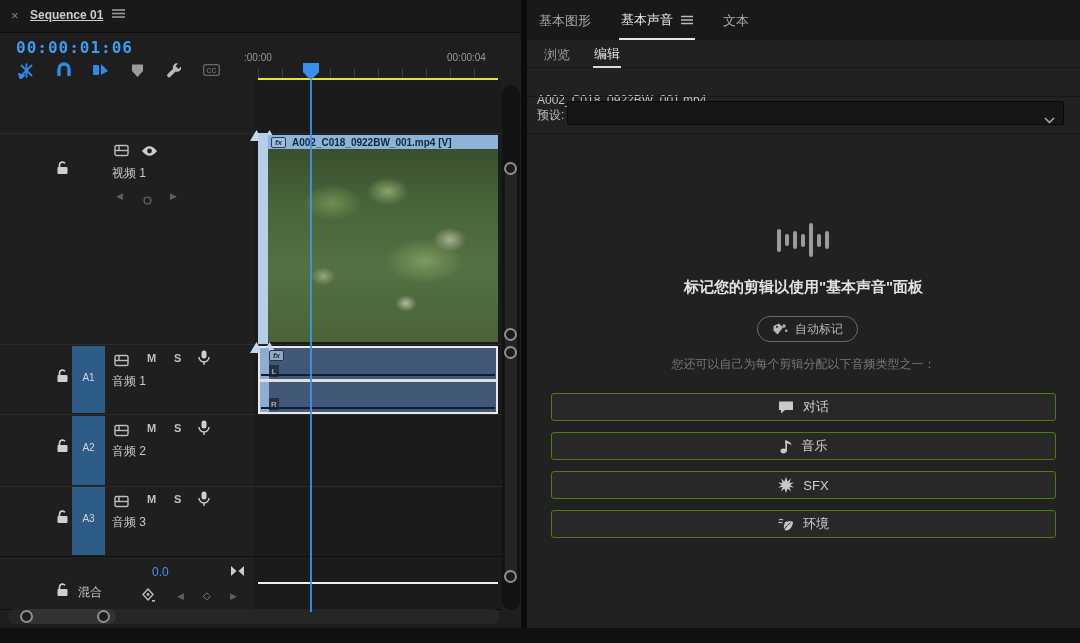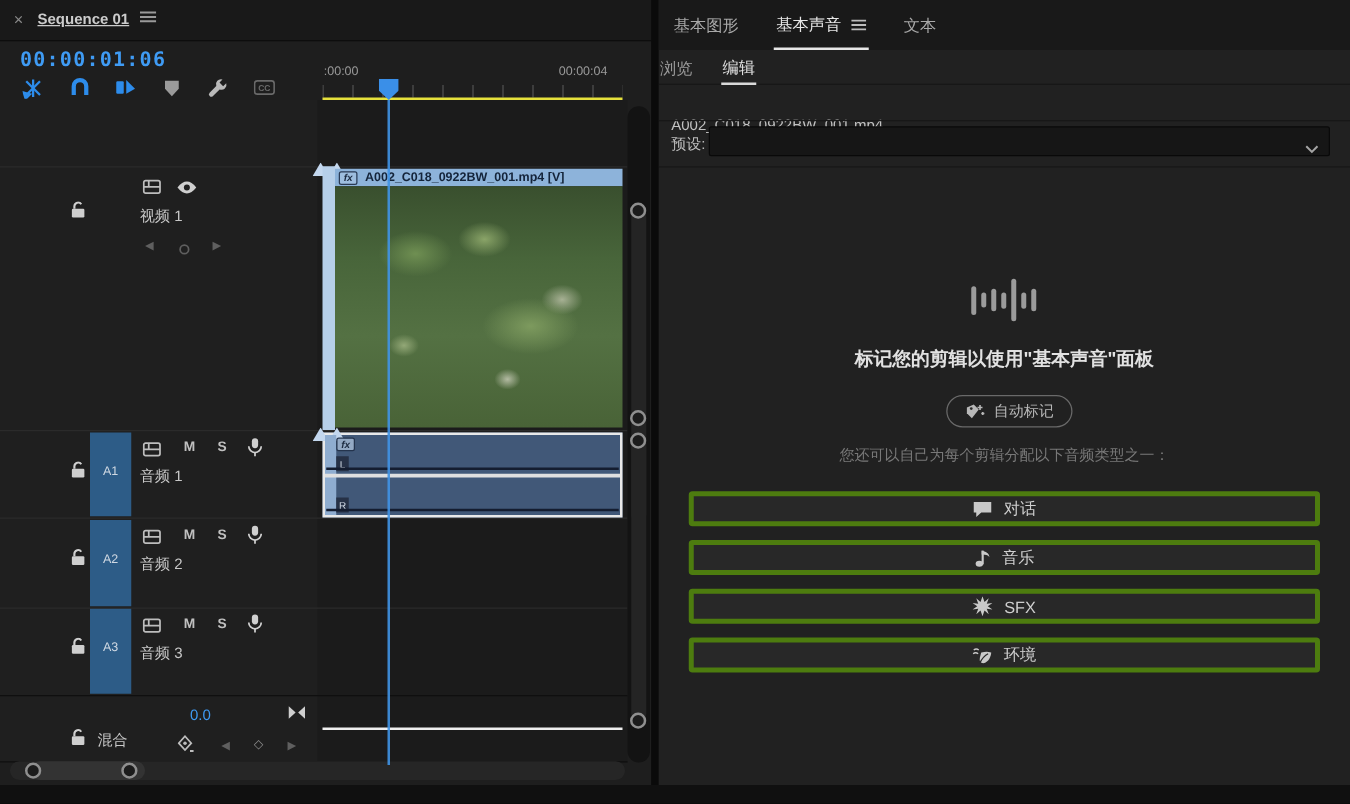--- a/index.html
+++ b/index.html
@@ -86,39 +86,39 @@
   .blue-val { color:#3f9bf4; font-size:12px; }
 
   
   #divider { left:521px; top:0; width:6px; height:643px; background:#0a0a0a; }
 
   
   #rpanel { left:527px; top:0; width:553px; height:628px; background:#212121; }
   .rp-tabbar { left:0; top:0; width:553px; height:40px; background:#191919; display:flex; align-items:center; gap:26px; padding-left:10px; }
   .rp-tab { color:#a8a8a8; font-size:13px; padding:11px 2px 9px; }
   .rp-tab.active { color:#e6e6e6; border-bottom:2px solid #e6e6e6; display:flex; gap:8px; align-items:center; }
-  .rp-subtabs { left:0; top:40px; width:553px; height:28px; display:flex; gap:22px; align-items:center; border-bottom:1px solid #171717; }
+  .rp-subtabs { left:0; top:40px; width:553px; height:28px; display:flex; gap:22px; padding-left:16px; align-items:center; border-bottom:1px solid #171717; }
   .rp-subtab { color:#9a9a9a; font-size:13px; padding:5px 1px 3px; }
   .rp-subtab.active { color:#e2e2e2; border-bottom:2px solid #d9d9d9; }
 
   .rp-filename { left:10px; top:78px; color:#c2c2c2; font-size:12px;margin-top:15px; }
   .rp-sep { left:0; width:553px; height:1px; background:#171717; }
   .preset-label { left:10px; top:107px; color:#bdbdbd; font-size:12px; }
   .preset-select { left:40px; top:101px; width:497px; height:24px; background:#161616; border:1px solid #090909; border-radius:2px; }
   .preset-chev { position:absolute; right:8px; top:8px; }
 
   .wave-icon { left:238px; top:212px; width:76px; height:56px; display:flex; align-items:center; justify-content:center; gap:4px; }
   .wave-icon i { display:block; width:4px; background:#9b9b9b; border-radius:2px; }
 
   .rp-heading { left:0; top:278px; width:553px; text-align:center; color:#e2e2e2; font-size:15px; font-weight:bold; }
   .autotag { left:230px; top:316px; height:26px; padding:0 14px; border:1.5px solid #6a6a6a; border-radius:14px;
      display:flex; align-items:center; gap:7px; color:#b8b8b8; font-size:12px; background:transparent; cursor:pointer; }
   .rp-hint { left:0; top:356px; width:553px; text-align:center; color:#787878; font-size:12px; }
 
-  .type-btn { left:24px; width:505px; height:28px; background:#282828; border:4px solid #4d7c0f; border-radius:3px;
+  .type-btn { left:24px; width:505px; height:28px; background:#282828; border:1px solid #4d7c0f; border-radius:3px;
      display:flex; align-items:center; justify-content:center; gap:9px; color:#cfcfcf; font-size:13px; cursor:pointer; }
 </style>
 </head>
 <body>
 
 <div id="stage">
 
   <div id="timeline" class="abs">
 
     <div class="abs tl-tabbar">
@@ -172,21 +172,21 @@
           </svg>
       </span>
       <span class="tool">
         <svg width="20" height="14" viewBox="0 0 20 14">
             <rect x="0.8" y="0.8" width="18.4" height="12.4" rx="2.5" fill="none" stroke="#6a6a6a" stroke-width="1.5"></rect>
             <text x="10" y="10.3" font-size="8" font-weight="bold" fill="#6a6a6a" text-anchor="middle" font-family="Liberation Sans,sans-serif">CC</text>
           </svg>
       </span>
     </div>
 
-    <span class="abs ruler-label" style="left:259px">:00:00</span>
+    <span class="abs ruler-label" style="left:244px">:00:00</span>
     <span class="abs ruler-label" style="left:447px">00:00:04</span>
     <div class="abs ruler-ticks"></div>
     <div class="abs workarea"></div>
     <div class="abs playhead-head"></div>
     <div class="abs playhead-line"></div>
 
     <div class="abs hdr-col"></div>
     <div class="abs clip-col"></div>
 
     <div class="abs row-div" style="top:133px"></div>

